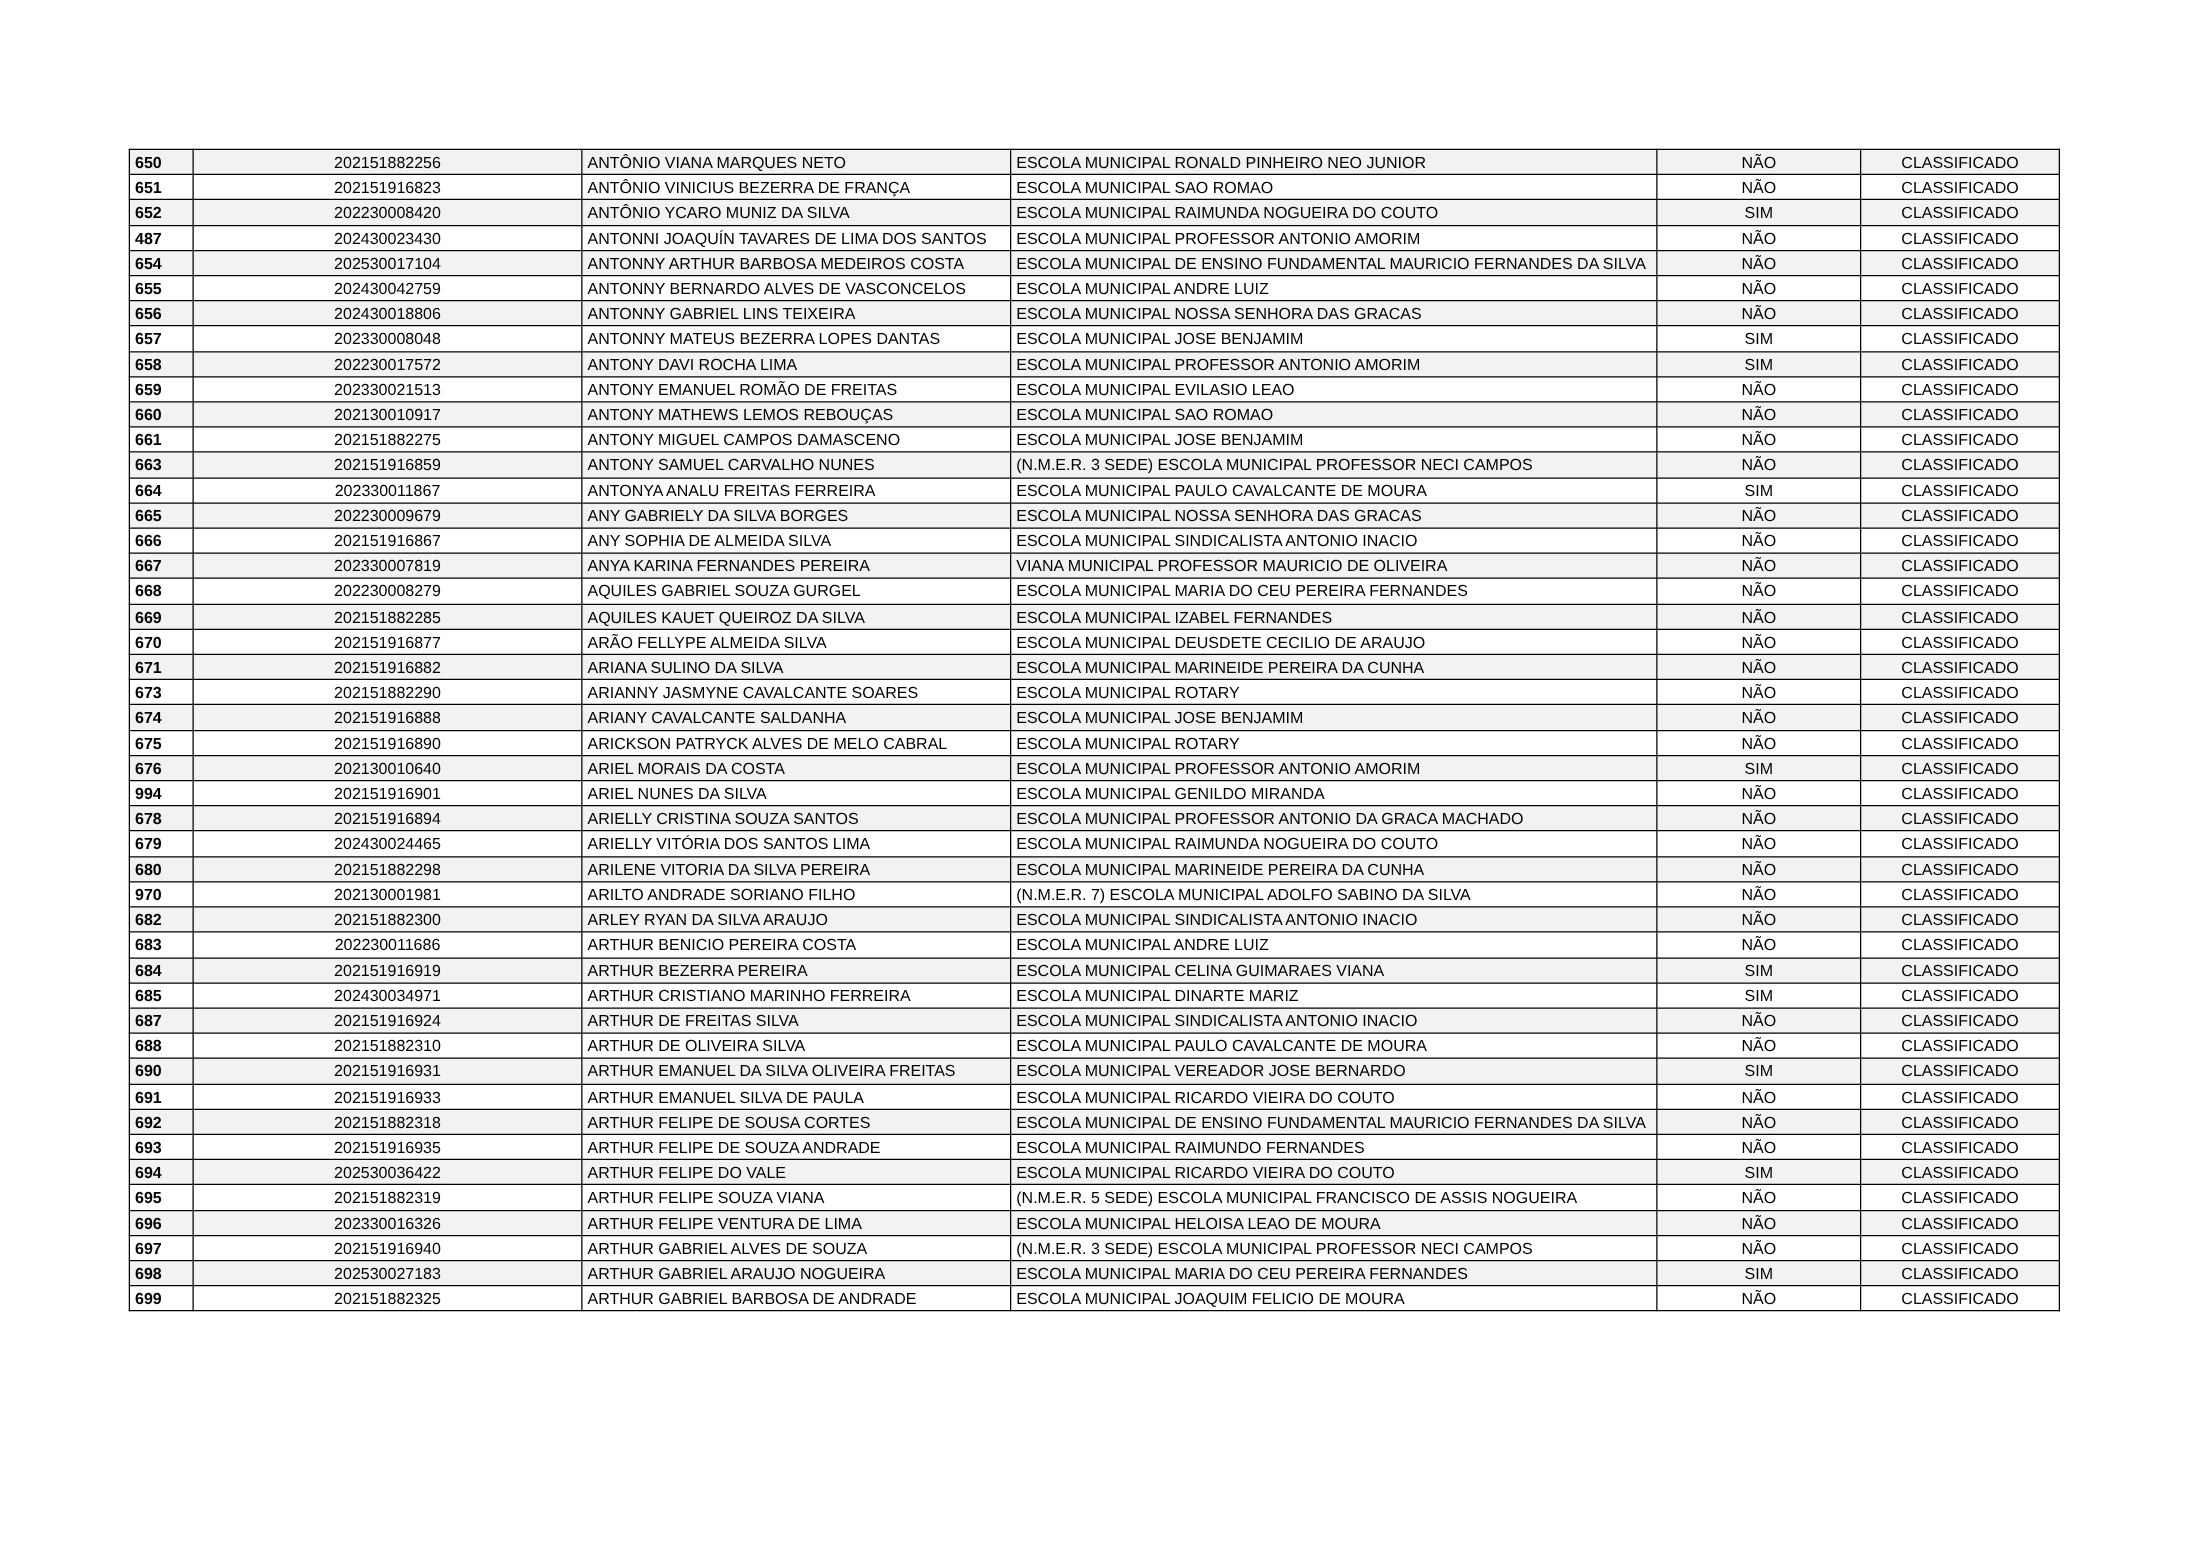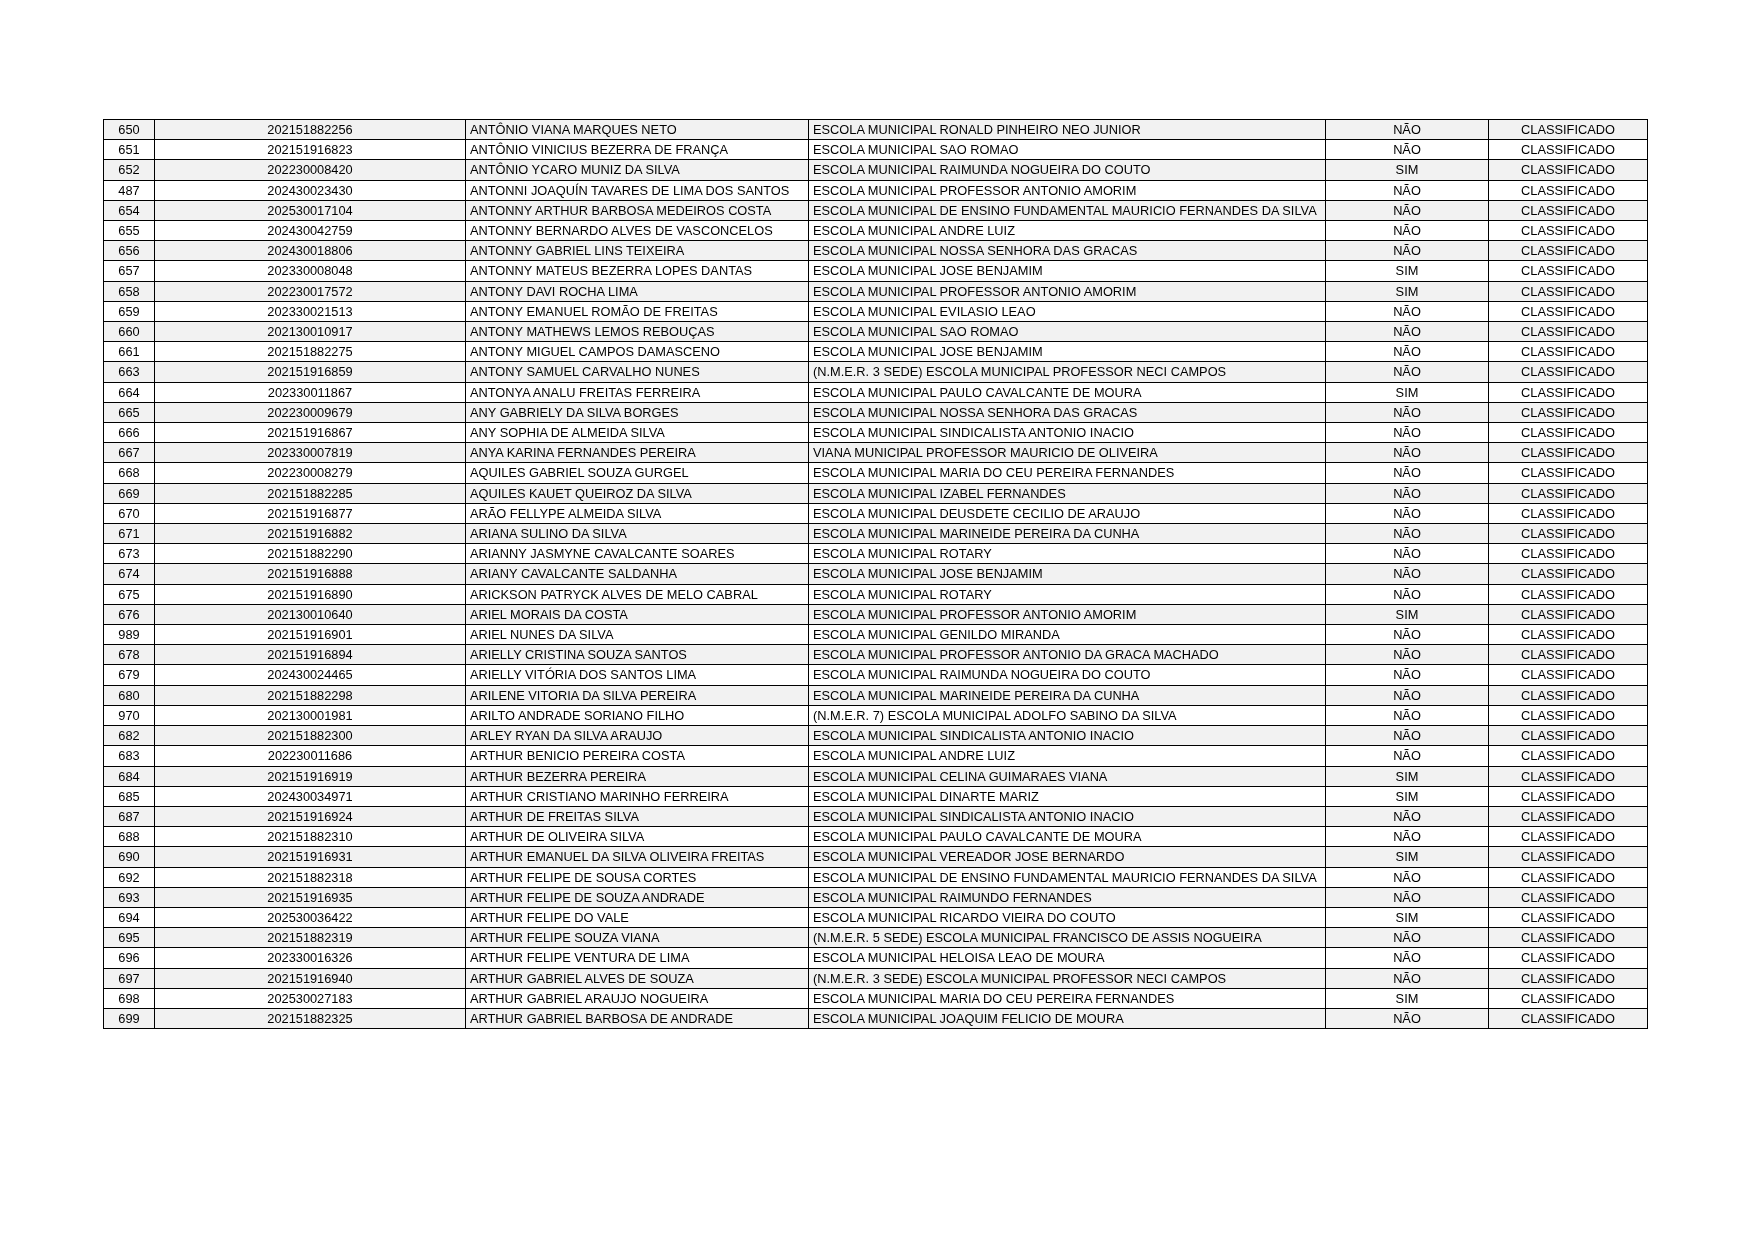--- a/index.html
+++ b/index.html
@@ -30,21 +30,21 @@
     height: 19.2px;
     line-height: 19.2px;
     padding: 0 4px;
     white-space: nowrap;
     overflow: hidden;
     box-sizing: border-box;
   }
   
   table.results tr:nth-child(odd) td { background: #f2f2f2; }
   table.results tr:nth-child(even) td { background: #ffffff; }
-  td.al-right  { text-align: center; }
+  td.al-right  { text-align: left; font-weight: bold; }
   td.al-center { text-align: center; }
   td.al-left   { text-align: left; }
   col.c-order  { width: 51px; }
   col.c-id     { width: 311px; }
   col.c-name   { width: 343px; }
   col.c-school { width: 517px; }
   col.c-approved { width: 163px; }
   col.c-status { width: 159px; }
 </style>
 </head>
@@ -255,21 +255,21 @@
         </tr>
         <tr>
           <td class="al-right">676</td>
           <td class="al-center">202130010640</td>
           <td class="al-left">ARIEL MORAIS DA COSTA</td>
           <td class="al-left">ESCOLA MUNICIPAL PROFESSOR ANTONIO AMORIM</td>
           <td class="al-center">SIM</td>
           <td class="al-center">CLASSIFICADO</td>
         </tr>
         <tr>
-          <td class="al-right">989</td>
+          <td class="al-right">994</td>
           <td class="al-center">202151916901</td>
           <td class="al-left">ARIEL NUNES DA SILVA</td>
           <td class="al-left">ESCOLA MUNICIPAL GENILDO MIRANDA</td>
           <td class="al-center">NÃO</td>
           <td class="al-center">CLASSIFICADO</td>
         </tr>
         <tr>
           <td class="al-right">678</td>
           <td class="al-center">202151916894</td>
           <td class="al-left">ARIELLY CRISTINA SOUZA SANTOS</td>
@@ -348,20 +348,28 @@
           <td class="al-left">ESCOLA MUNICIPAL PAULO CAVALCANTE DE MOURA</td>
           <td class="al-center">NÃO</td>
           <td class="al-center">CLASSIFICADO</td>
         </tr>
         <tr>
           <td class="al-right">690</td>
           <td class="al-center">202151916931</td>
           <td class="al-left">ARTHUR EMANUEL DA SILVA OLIVEIRA  FREITAS</td>
           <td class="al-left">ESCOLA MUNICIPAL VEREADOR JOSE BERNARDO</td>
           <td class="al-center">SIM</td>
+          <td class="al-center">CLASSIFICADO</td>
+        </tr>
+        <tr>
+          <td class="al-right">691</td>
+          <td class="al-center">202151916933</td>
+          <td class="al-left">ARTHUR EMANUEL SILVA DE PAULA</td>
+          <td class="al-left">ESCOLA MUNICIPAL RICARDO VIEIRA DO COUTO</td>
+          <td class="al-center">NÃO</td>
           <td class="al-center">CLASSIFICADO</td>
         </tr>
         <tr>
           <td class="al-right">692</td>
           <td class="al-center">202151882318</td>
           <td class="al-left">ARTHUR FELIPE DE SOUSA CORTES</td>
           <td class="al-left">ESCOLA MUNICIPAL DE ENSINO FUNDAMENTAL MAURICIO FERNANDES DA SILVA</td>
           <td class="al-center">NÃO</td>
           <td class="al-center">CLASSIFICADO</td>
         </tr>

